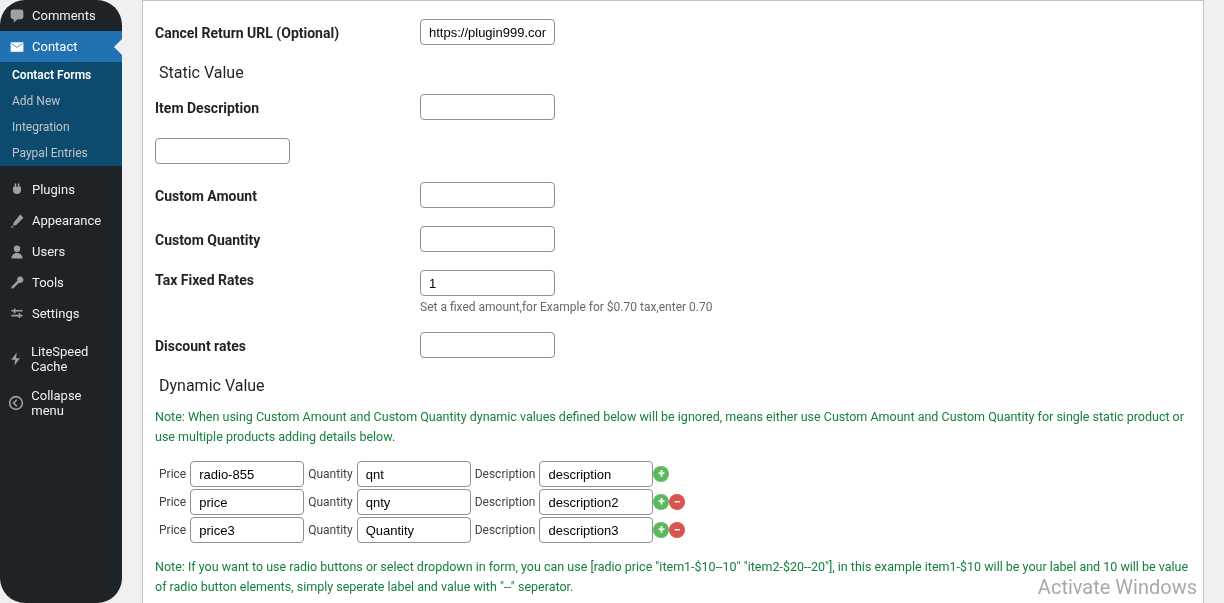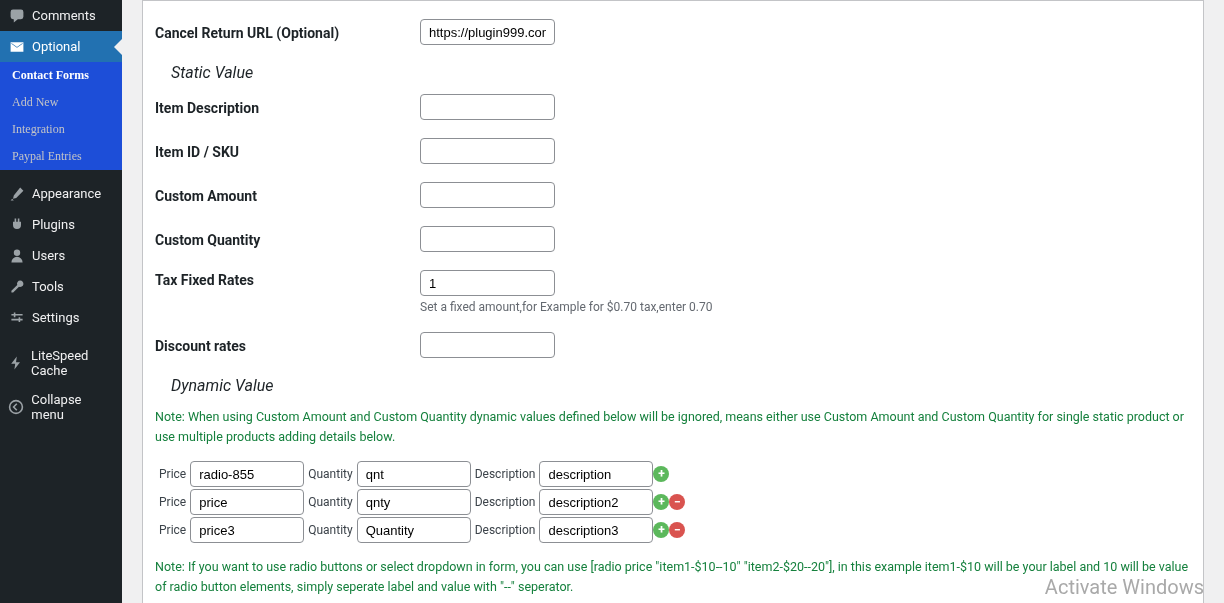--- a/index.html
+++ b/index.html
@@ -16,20 +16,21 @@
   width: 1224px;
 }
 .sidebar {
   width: 122px;
   background: #1d2327;
   color: #f0f0f1;
   flex-shrink: 0;
   display: flex;
   flex-direction: column;
   font-size: 13px;
+  border-radius: 25px;
 }
 .menu-item {
   display: flex;
   align-items: center;
   padding: 7px 8px;
   color: #f0f0f1;
   cursor: pointer;
   gap: 7px;
 }
 .menu-item.current {
@@ -40,22 +41,21 @@
 .menu-item.current::after {
   content: "";
   position: absolute;
   right: 0;
   top: 50%;
   transform: translateY(-50%);
   border: 8px solid transparent;
   border-right-color: #f0f0f1;
 }
 .submenu {
-  background: #1d4ed8;
-  font-family: Liberation Serif, serif;
+  background: #0c4a6e;
 }
 .sub-item {
   padding: 6px 12px;
   color: #c3c4c7;
   cursor: pointer;
   font-size: 12px;
 }
 .sub-item.current {
   color: #fff;
   font-weight: 600;
@@ -108,22 +108,21 @@
 }
 .help {
   font-size: 12px;
   color: #646970;
   margin-top: 4px;
 }
 h3.section {
   font-size: 16px;
   font-weight: 400;
   color: #1d2327;
-  margin: 10px 16px 12px;
-  font-style: italic;
+  margin: 10px 4px 12px;
 }
 .note {
   font-size: 12.5px;
   color: #15803d;
   line-height: 1.6;
   margin-bottom: 14px;
 }
 .note strong { font-weight: 400; }
 .dyn-row {
   display: flex;
@@ -150,21 +149,21 @@
   font-size: 12px;
   font-weight: 700;
   cursor: pointer;
   line-height: 1;
 }
 .add-btn { background: #5cb85c; }
 .del-btn { background: #d9534f; }
 .activate {
   position: absolute;
   bottom: 4px;
-  right: 20px;
+  right: 27px;
   color: #a9a9a9;
   font-size: 20px;
   font-weight: 400;
   pointer-events: none;
 }
 </style>
 </head>
 <body>
 
 <div class="wrap">
@@ -176,46 +175,46 @@
           </svg>
       </span>
       <span>Comments</span>
     </div>
     <div class="menu-item current">
       <span class="icon">
         <svg width="16" height="16" viewBox="0 0 20 20" fill="currentColor">
             <path d="M2 4h16v12H2V4zm8 6L3 5v1l7 5 7-5V5l-7 5z"></path>
           </svg>
       </span>
-      <span>Optional</span>
+      <span>Contact</span>
     </div>
     <div class="submenu">
       <div class="sub-item current">Contact Forms</div>
       <div class="sub-item">Add New</div>
       <div class="sub-item">Integration</div>
       <div class="sub-item">Paypal Entries</div>
     </div>
 
     <div style="height:8px"></div>
 
     <div class="menu-item">
       <span class="icon">
         <svg width="16" height="16" viewBox="0 0 20 20" fill="currentColor">
+            <path d="M7 2v4H5v4a5 5 0 005 5v3h0v-3a5 5 0 005-5V6h-2V2h-2v4H9V2H7z"></path>
+          </svg>
+      </span>
+      <span>Plugins</span>
+    </div>
+    <div class="menu-item">
+      <span class="icon">
+        <svg width="16" height="16" viewBox="0 0 20 20" fill="currentColor">
             <path d="M14 2l4 4-9 9-4 1 1-4 8-10zM4 16l-2 2h4l-2-2z"></path>
           </svg>
       </span>
       <span>Appearance</span>
-    </div>
-    <div class="menu-item">
-      <span class="icon">
-        <svg width="16" height="16" viewBox="0 0 20 20" fill="currentColor">
-            <path d="M7 2v4H5v4a5 5 0 005 5v3h0v-3a5 5 0 005-5V6h-2V2h-2v4H9V2H7z"></path>
-          </svg>
-      </span>
-      <span>Plugins</span>
     </div>
     <div class="menu-item">
       <span class="icon">
         <svg width="16" height="16" viewBox="0 0 20 20" fill="currentColor">
             <path d="M10 10a4 4 0 100-8 4 4 0 000 8zm-7 8a7 7 0 0114 0H3z"></path>
           </svg>
       </span>
       <span>Users</span>
     </div>
     <div class="menu-item">
@@ -269,21 +268,20 @@
       <h3 class="section">Static Value</h3>
 
       <div class="form-row">
         <label class="left">Item Description</label>
         <div class="input-col">
             <input type="text" style="">
           </div>
       </div>
 
       <div class="form-row">
-        <label class="left">Item ID / SKU</label>
         <div class="input-col">
             <input type="text" style="">
           </div>
       </div>
 
       <div class="form-row">
         <label class="left">Custom Amount</label>
         <div class="input-col">
             <input type="text" style="">
           </div>

